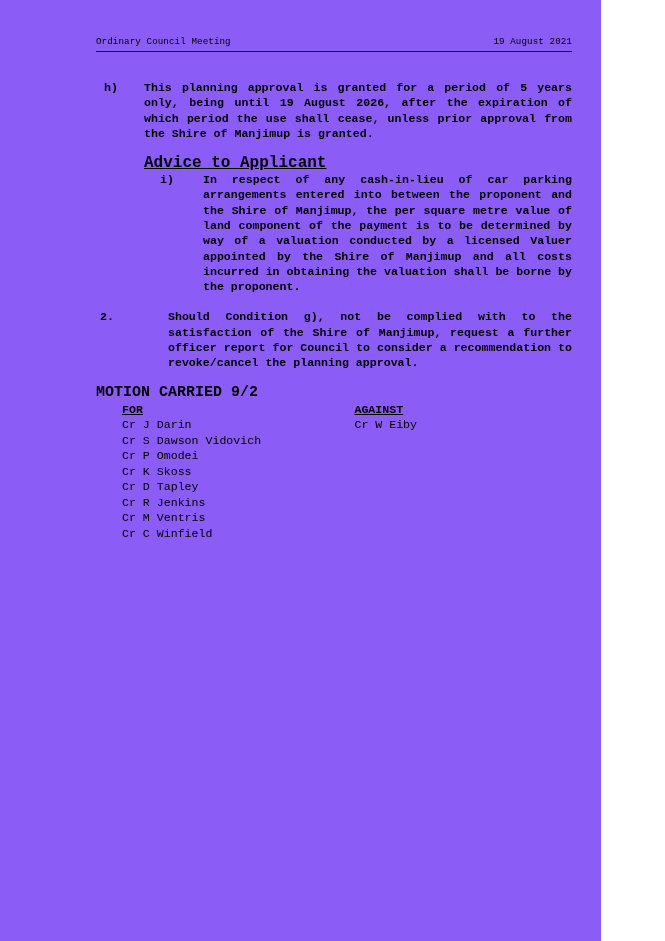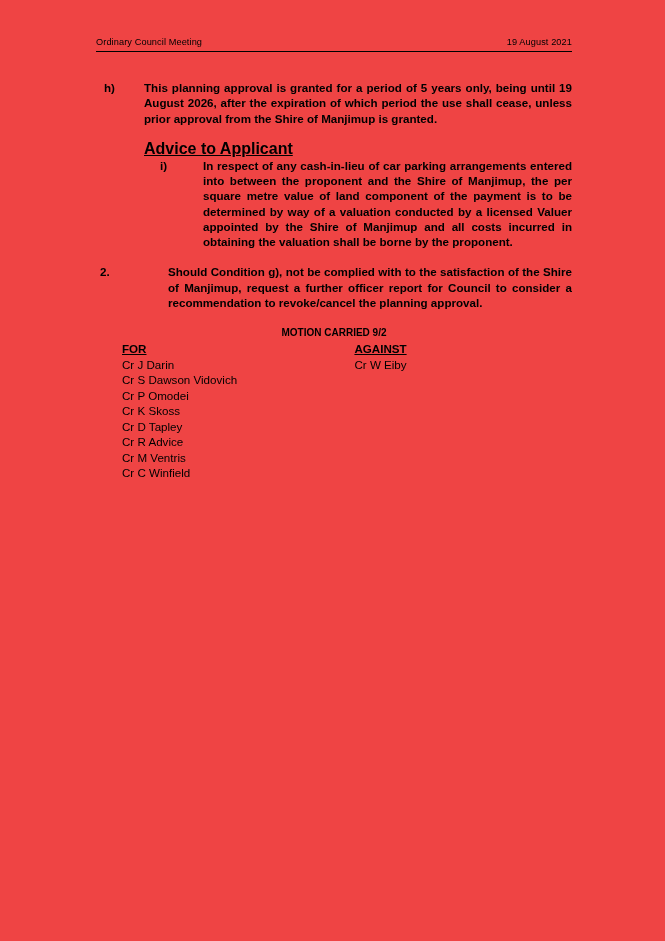--- a/index.html
+++ b/index.html
@@ -13,24 +13,25 @@
     position: relative;
     font-family: "Liberation Sans", sans-serif;
     color: #000000;
     -webkit-font-smoothing: antialiased;
   }
 
   .page {
     position: absolute;
     left: 0;
     top: 0;
-    width: 665px;
+    width: 601px;
     height: 941px;
-    background: #ef4444;
+    background: #8b5cf6;
     overflow: hidden;
+    font-family: Liberation Mono, monospace;
   }
 
   
   .page-header {
     position: absolute;
     left: 96px;
     top: 36px;
     width: 476px;
     display: flex;
     justify-content: space-between;
@@ -96,24 +97,24 @@
   
   .item-i { padding-left: 64px; }
   .item-i .marker { width: 18px; }
 
   
   .item-2 { padding-left: 4px; margin-top: 14.6px; }
   .item-2 .marker { width: 43px; }
 
   
   .motion {
-    font-size: 10px;
+    font-size: 15px;
     line-height: 15.35px;
     font-weight: bold;
-    text-align: center;
+    text-align: left;
     margin-top: 14.6px;
   }
 
   
   .votes {
     position: relative;
     margin-top: 1px;
     padding-left: 26px;
     display: flex;
   }
@@ -169,21 +170,21 @@
     <div class="motion">MOTION CARRIED 9/2</div>
 
     <div class="votes">
       <div class="vote-col for">
         <div><span class="vote-head">FOR</span></div>
         <div class="vote-name">Cr J Darin</div>
         <div class="vote-name">Cr S Dawson Vidovich</div>
         <div class="vote-name">Cr P Omodei</div>
         <div class="vote-name">Cr K Skoss</div>
         <div class="vote-name">Cr D Tapley</div>
-        <div class="vote-name">Cr R Advice</div>
+        <div class="vote-name">Cr R Jenkins</div>
         <div class="vote-name">Cr M Ventris</div>
         <div class="vote-name">Cr C Winfield</div>
       </div>
       <div class="vote-col against">
         <div><span class="vote-head">AGAINST</span></div>
         <div class="vote-name">Cr W Eiby</div>
       </div>
     </div>
 
   </div>

